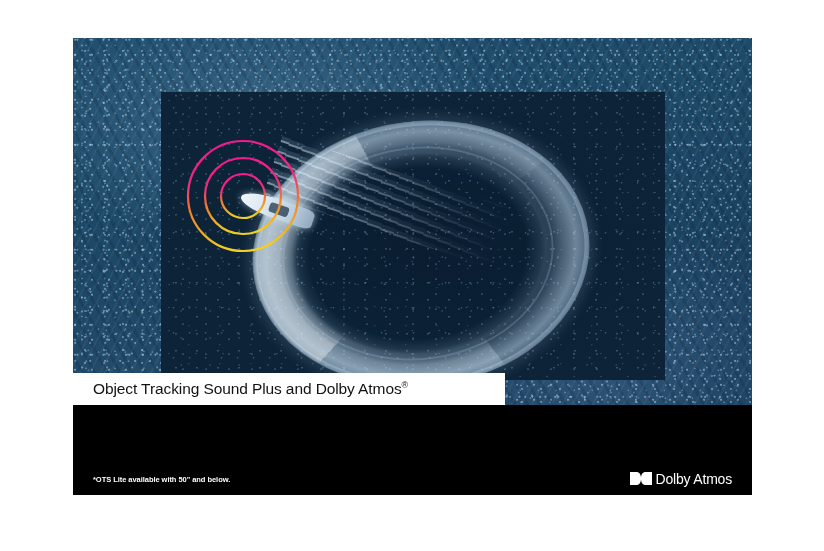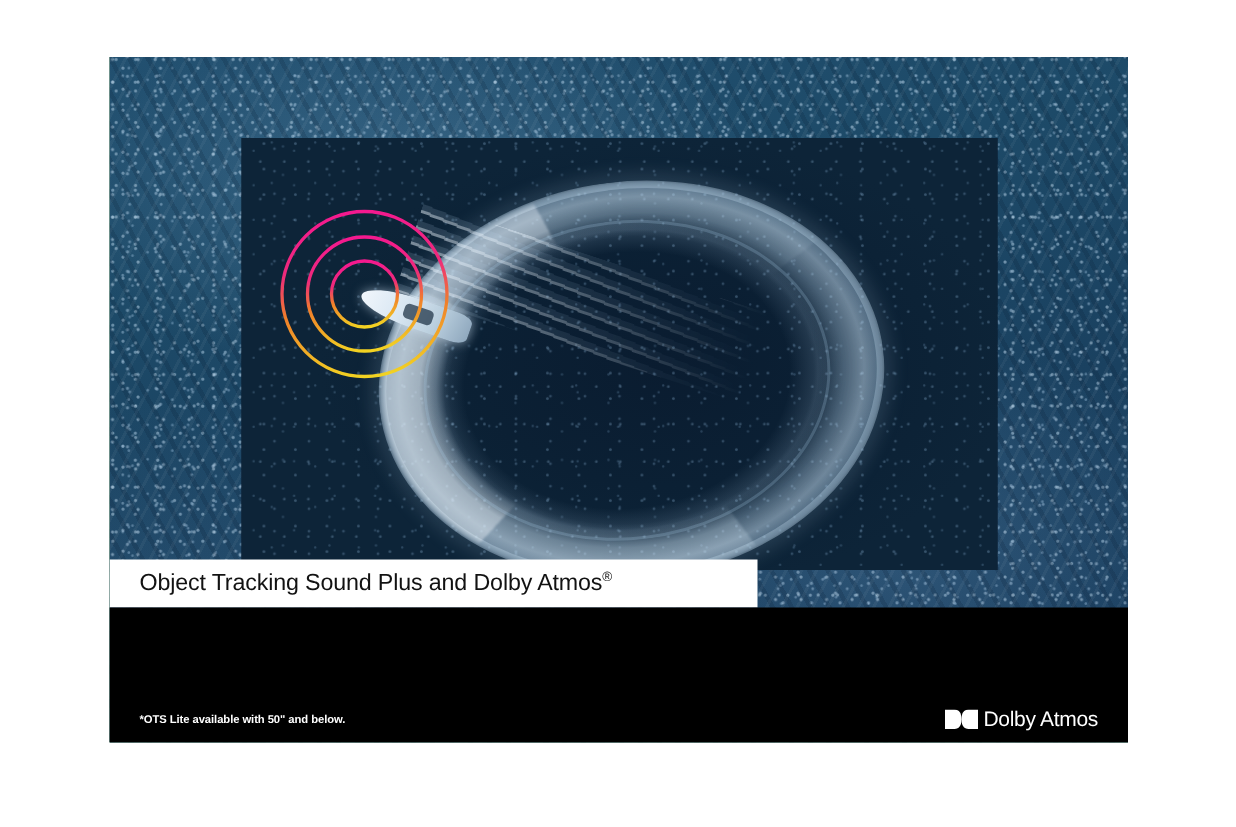--- a/index.html
+++ b/index.html
@@ -184,21 +184,21 @@
     letter-spacing:-.45px;
   }
   #footnote {
     position:absolute; left:20px; bottom:11px;
     color:#ffffff; font-size:7.5px; font-weight:700; letter-spacing:-.05px;
   }
 
   
   #dolby-logo {
     position:absolute; right:20px; bottom:9px;
-    display:flex; align-items:center; gap:4px;
+    display:flex; align-items:flex-start; gap:4px;
   }
   #dolby-mark { display:block; }
   #dolby-word {
     color:#ffffff; font-size:14px; letter-spacing:-.2px; line-height:1;
   }
 </style>
 </head>
 <body>
 
 <div id="card">

